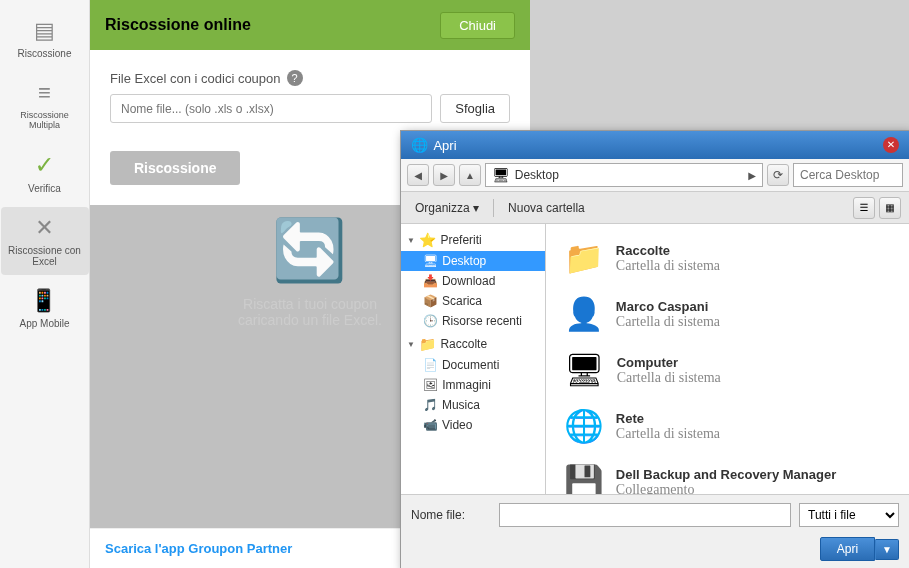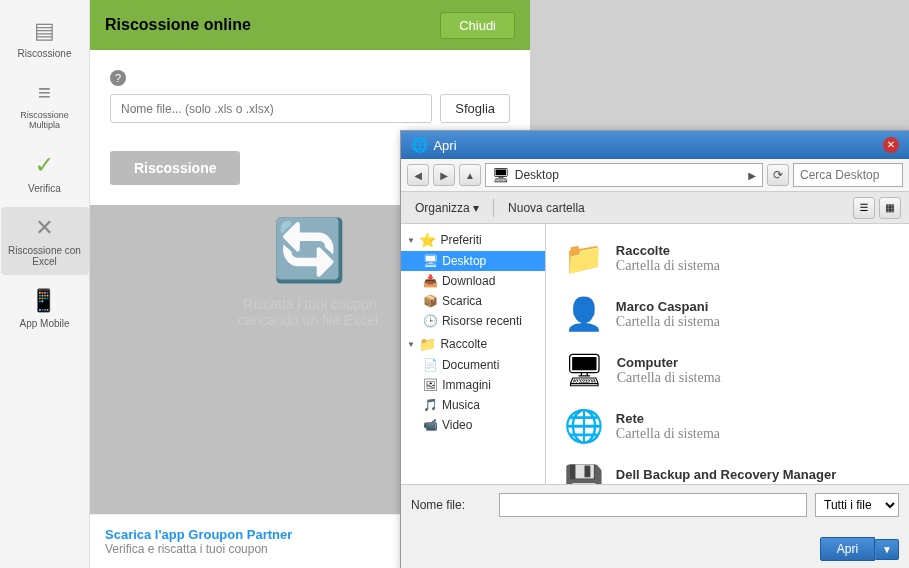--- a/index.html
+++ b/index.html
@@ -402,37 +402,37 @@
     
     .dialog-bottom {
       padding: 8px 10px;
       background: #f0f0f0;
       border-top: 1px solid #ccc;
     }
     .filename-row {
       display: flex;
       align-items: center;
       gap: 8px;
-      margin-bottom: 20px;
+      margin-bottom: 10px;
     }
     .filename-label {
       font-size: 12px;
       color: #333;
       width: 80px;
     }
     .filename-input {
       flex: 1;
       height: 24px;
       border: 1px solid #aaa;
       padding: 2px 6px;
       font-size: 12px;
       background: white;
     }
     .filetype-select {
-      width: 84px;
+      width: 100px;
       height: 24px;
       border: 1px solid #aaa;
       font-size: 12px;
       background: white;
       padding: 0 4px;
     }
     .dialog-actions {
       display: flex;
       justify-content: flex-end;
       gap: 6px;
@@ -495,37 +495,37 @@
   </div>
 </div>
 
 <div class="modal-header">
   <span class="modal-header-title">Riscossione online</span>
   <button class="chiudi-btn">Chiudi</button>
 </div>
 
 <div class="form-area">
   <div class="form-label">
+    <span>File Excel con i codici coupon</span>
     <span class="help-icon">?</span>
   </div>
   <div class="file-input-row">
     <input class="file-input" type="text" placeholder="Nome file... (solo .xls o .xlsx)" style="">
     <button class="sfoglia-btn">Sfoglia</button>
   </div>
   <button class="riscossione-btn">Riscossione</button>
 </div>
 
 <div class="placeholder-area">
   <div class="sync-icon">🔄</div>
   <div class="placeholder-text">Riscatta i tuoi coupon<br>caricando un file Excel.</div>
 </div>
 
 <div class="bottom-bar">
   <div class="bottom-bar-title">Scarica l'app Groupon Partner</div>
-  <div class="bottom-bar-sub">Verifica e riscatta i tuoi coupon</div>
 </div>
 
 <div class="right-panel"></div>
 
 <div class="file-dialog">
 
   <div class="dialog-titlebar">
     <div class="dialog-titlebar-left">
       <span style="font-size:14px;">🌐</span>
       <span>Apri</span>

